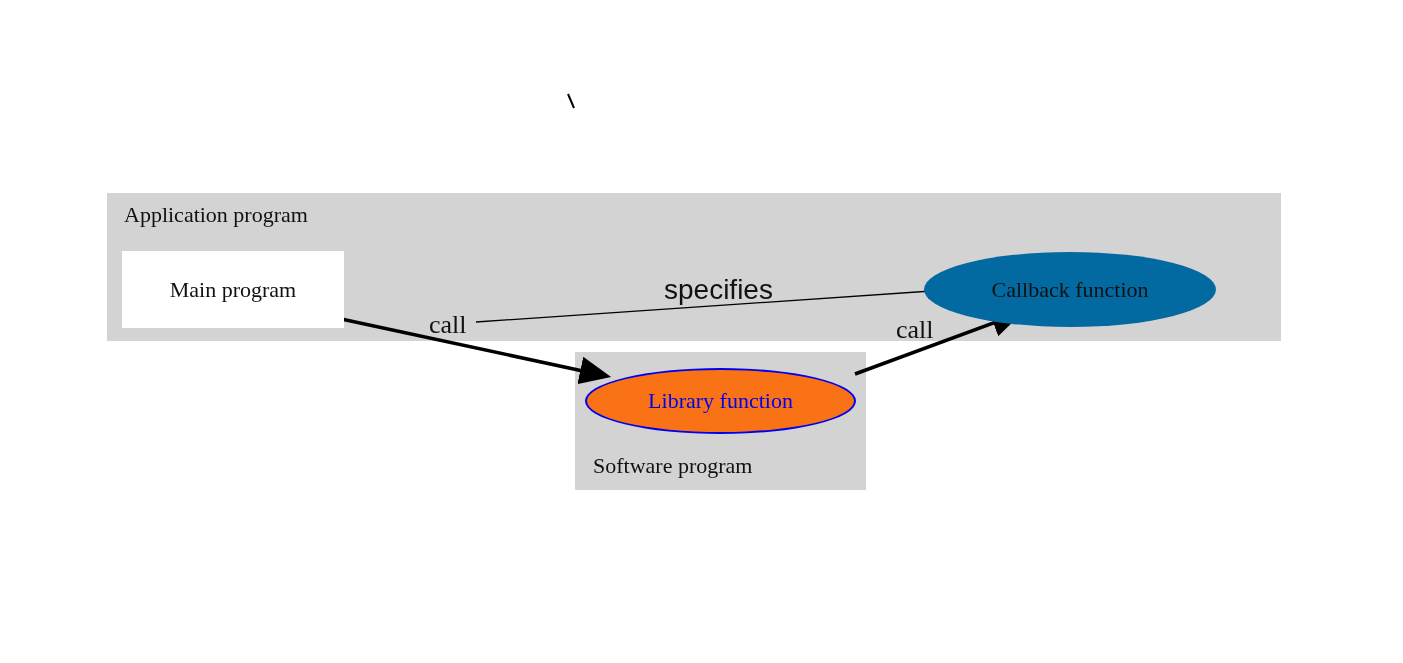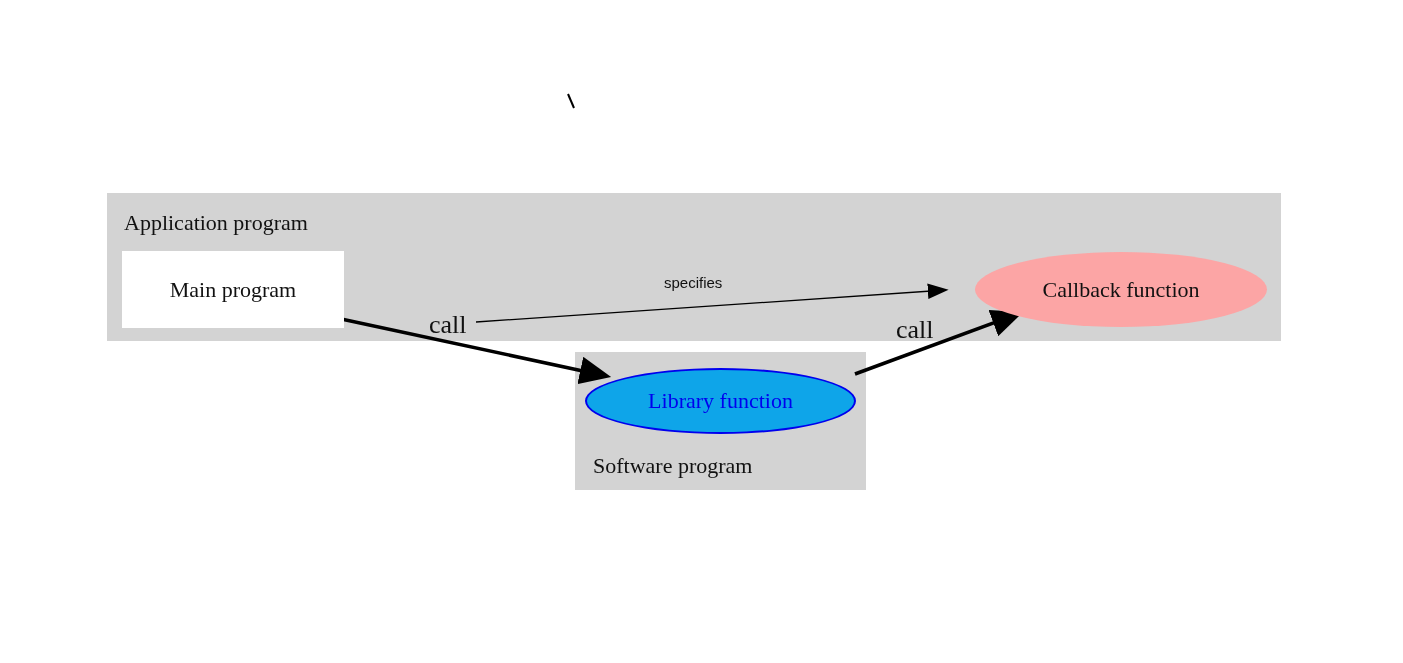--- a/index.html
+++ b/index.html
@@ -35,21 +35,21 @@
     width: 291px;
     height: 138px;
   }
   .region-label {
     position: absolute;
     font-size: 22px;
     white-space: nowrap;
   }
   .app-label {
     left: 17px;
-    top: 17px;
+    top: 9px;
     text-align: right;
   }
   .lib-label {
     left: 18px;
     top: 101px;
   }
   .node {
     position: absolute;
     display: flex;
     align-items: center;
@@ -59,52 +59,52 @@
     text-align: center;
   }
   .main-program {
     left: 122px;
     top: 251px;
     width: 222px;
     height: 77px;
     background: #ffffff;
   }
   .callback-ellipse {
-    left: 975px;
+    left: 924px;
     top: 252px;
     width: 292px;
     height: 75px;
-    background: #fca5a5;
+    background: #0369a1;
     border-radius: 50%;
   }
   .library-ellipse {
     left: 585px;
     top: 368px;
     width: 271px;
     height: 66px;
-    background: #0ea5e9;
+    background: #f97316;
     border: 2px solid #0000ee;
     border-radius: 50%;
     color: #0000ee;
     box-sizing: border-box;
   }
   .edge-label {
     position: absolute;
     font-size: 26px;
     white-space: nowrap;
   }
   .label-call-1 {
     left: 429px;
     top: 310px;
   }
   .label-specifies {
     left: 664px;
     top: 274px;
     font-family: "Liberation Sans", sans-serif;
-    font-size: 15px;
+    font-size: 28px;
   }
   .label-call-2 {
     left: 896px;
     top: 315px;
   }
   svg.arrows {
     position: absolute;
     left: 0;
     top: 0;
     pointer-events: none;

